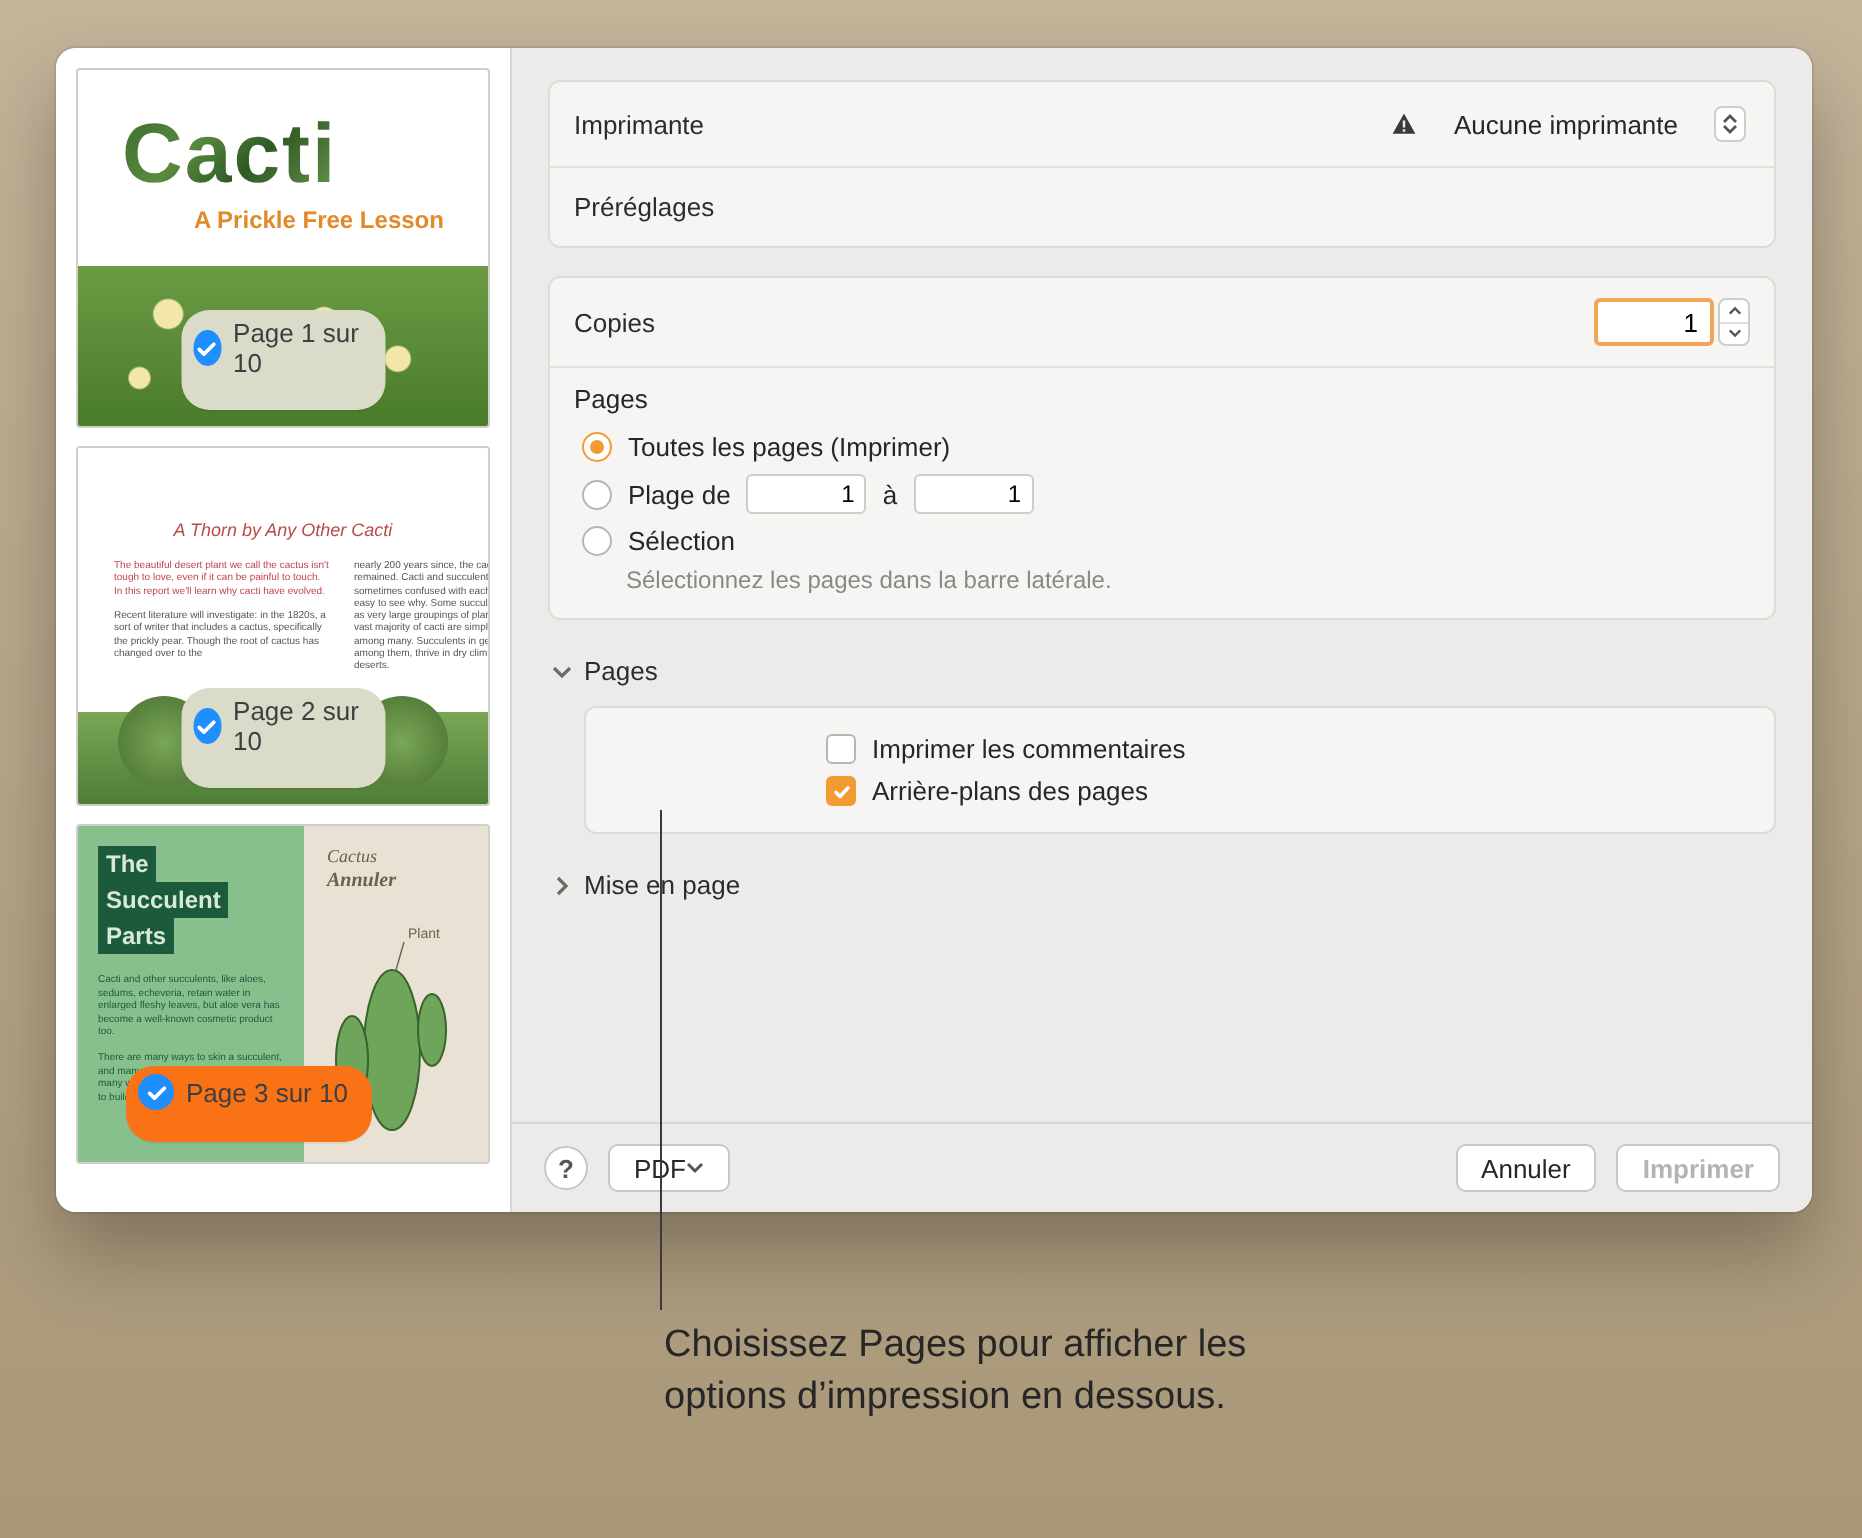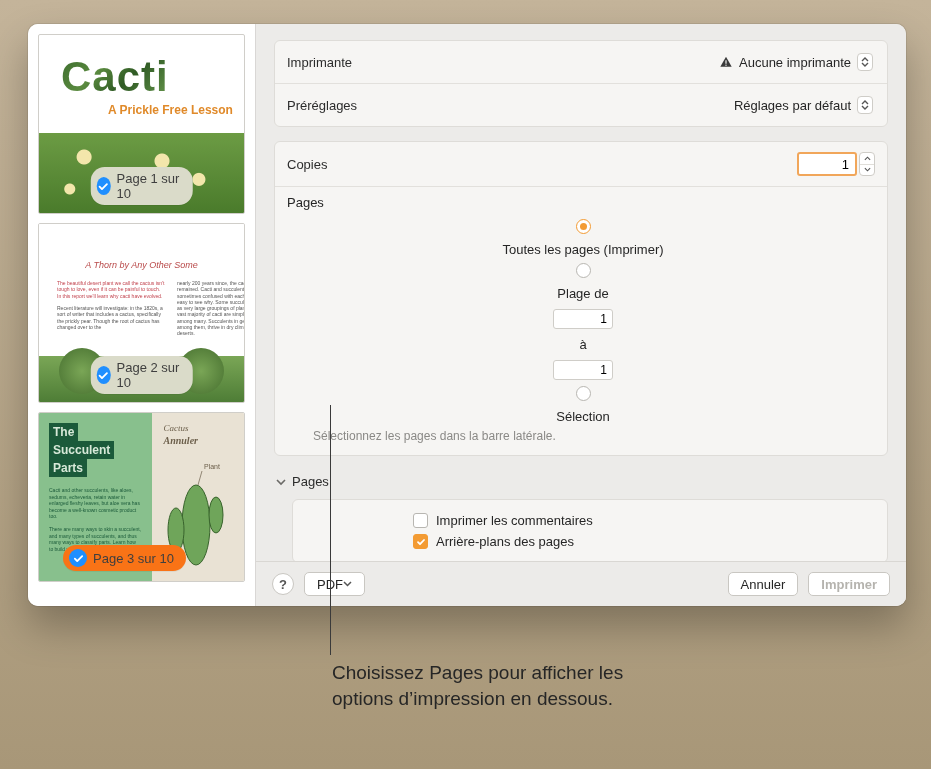--- a/index.html
+++ b/index.html
@@ -61,21 +61,21 @@
   
   .p1-title {
     position: absolute; top: 18px; left: 22px;
     font-family: "Arial Black", Impact, sans-serif;
     font-size: 42px; font-weight: 900; letter-spacing: 1px;
     background: linear-gradient(135deg,#3b6b2d 0%,#5a8a3f 35%,#2f5a24 60%,#6a9a4f 100%);
     -webkit-background-clip: text; background-clip: text; color: transparent;
   }
   .p1-sub {
     position: absolute; top: 68px; left: 58px;
-    font-size: 12px; font-weight: 700; color: #e08a2a; margin-left: 11px;
+    font-size: 12px; font-weight: 700; color: #e08a2a;
   }
   .p1-photo {
     position: absolute; left:0; right:0; bottom:0; top: 98px;
     background:
       radial-gradient(circle at 22% 30%, #f2e6b0 0 7px, transparent 8px),
       radial-gradient(circle at 40% 55%, #f2e6b0 0 6px, transparent 7px),
       radial-gradient(circle at 60% 35%, #f2e6b0 0 7px, transparent 8px),
       radial-gradient(circle at 78% 58%, #f2e6b0 0 6px, transparent 7px),
       radial-gradient(circle at 15% 70%, #f2e6b0 0 5px, transparent 6px),
       linear-gradient(#6f9a4a,#4d7a31);
@@ -115,21 +115,21 @@
   .cactus { position:absolute; right:10px; bottom:6px; }
 
   
   .badge {
     position: absolute;
     left: 50%; transform: translateX(-50%);
     bottom: 8px;
     background: #dadbc9;
     color: #3f3f3f;
     border-radius: 14px;
-    padding: 4px 12px 4px 6px;
+    padding: 4px 12px 16px 6px;
     font-size: 13px;
     display: flex; align-items: center; gap: 6px;
     box-shadow: 0 1px 0 rgba(0,0,0,0.05);
   }
   .thumb:nth-child(3) .badge { bottom: 10px; left: 24px; transform:none; background:#f97316; }
   .badge .tick {
     width: 18px; height: 18px; border-radius: 50%;
     background: #1f8fff;
     display: flex; align-items:center; justify-content:center;
   }
@@ -155,21 +155,21 @@
   }
   .row {
     display: flex; align-items: center; justify-content: space-between;
     padding: 10px 12px;
     min-height: 40px;
   }
   .row + .row { border-top: 1px solid #e2e0dc; }
   .row-label { font-size: 13px; color: #2c2c2c; }
 
   .select-like {
-    display: flex; align-items: center; gap: 6px;
+    display: flex; align-items: center; gap: 18px;
     font-size: 13px;
     padding: 2px 2px 2px 6px;
     border-radius: 5px;
   }
   .warn-tri { width:14px; height:14px; }
   .dbl-chev {
     width: 16px; height: 18px; border-radius: 4px;
     background: #fff; border:1px solid #cfcdc8;
     display:flex; flex-direction:column; align-items:center; justify-content:center;
     gap:0px;
@@ -191,21 +191,21 @@
     width: 16px; height: 24px; margin-left: 2px;
     border: 1px solid #cfcdc8; border-radius: 4px; background: #fff;
     display: flex; flex-direction: column;
   }
   .stepper-btns div { flex:1; display:flex; align-items:center; justify-content:center; }
   .stepper-btns div + div { border-top:1px solid #e0ded9; }
   .stepper-btns svg { width:7px; height:5px; }
 
   .pages-block { padding: 8px 12px 12px 12px; }
   .pages-title { font-size: 13px; margin-bottom: 6px; }
-  .radio-row { display:flex; align-items:center; gap:8px; padding: 3px 0 3px 4px; font-size:13px;flex-direction:column; }
+  .radio-row { display:flex; align-items:center; gap:8px; padding: 3px 0 3px 4px; font-size:13px; }
   .radio { width:15px; height:15px; border-radius:50%; border:1px solid #b8b6b1; background:#fff; display:flex; align-items:center; justify-content:center; }
   .radio.checked { border-color:#f39b33; }
   .radio.checked::after { content:""; width:7px; height:7px; border-radius:50%; background:#f39b33; }
   .range-input { width:60px; height:20px; border:1px solid #cfcdc8; border-radius:3px; background:#fff; text-align:right; padding:0 5px; font-size:12px; }
   .helper { font-size: 12px; color:#8a8986; padding-left: 26px; margin-top:2px; }
 
   
   .disclosure {
     width: 100%;
     text-align: left;
@@ -289,21 +289,21 @@
           <svg viewBox="0 0 12 12">
               <path d="M2 6.2 4.6 8.8 10 3.4" stroke="#fff" stroke-width="2" fill="none" stroke-linecap="round" stroke-linejoin="round"></path>
             </svg>
         </span>
         <span>Page 1 sur 10</span>
       </div>
     </div>
 
     <div class="thumb">
       <div class="thumb-inner p2">
-        <div class="p2-sub">A Thorn by Any Other Some</div>
+        <div class="p2-sub">A Thorn by Any Other Cacti</div>
         <div class="p2-col left">
           <span class="red">The beautiful desert plant we call the cactus isn't tough to love, even if it can be painful to touch. In this report we'll learn why cacti have evolved.</span><br><br>
           Recent literature will investigate: in the 1820s, a sort of writer that includes a cactus, specifically the prickly pear. Though the root of cactus has changed over to the
         </div>
         <div class="p2-col right">
           nearly 200 years since, the cactus has remained. Cacti and succulents are more sometimes confused with each other. It can be easy to see why. Some succulents receive much as very large groupings of plants, of which the vast majority of cacti are simply one subset among many. Succulents in general, and cacti among them, thrive in dry climates, especially deserts.
         </div>
         <div class="p2-photo"></div>
       </div>
       <div class="badge">
@@ -371,31 +371,20 @@
                   <path d="M1 5 4 2 7 5" stroke="#555" stroke-width="1.4" fill="none"></path>
                 </svg>
               <svg viewBox="0 0 8 6">
                   <path d="M1 1 4 4 7 1" stroke="#555" stroke-width="1.4" fill="none"></path>
                 </svg>
             </span>
           </div>
         </div>
         <div class="row">
           <span class="row-label">Préréglages</span>
-          <div class="select-like">
-            <span>Réglages par défaut</span>
-            <span class="dbl-chev">
-              <svg viewBox="0 0 8 6">
-                  <path d="M1 5 4 2 7 5" stroke="#555" stroke-width="1.4" fill="none"></path>
-                </svg>
-              <svg viewBox="0 0 8 6">
-                  <path d="M1 1 4 4 7 1" stroke="#555" stroke-width="1.4" fill="none"></path>
-                </svg>
-            </span>
-          </div>
         </div>
       </div>
 
       <div class="group">
         <div class="row">
           <span class="row-label">Copies</span>
           <div style="display:flex; align-items:center;">
             <input class="stepper-input" value="1" style="">
             <div class="stepper-btns">
               <div>

